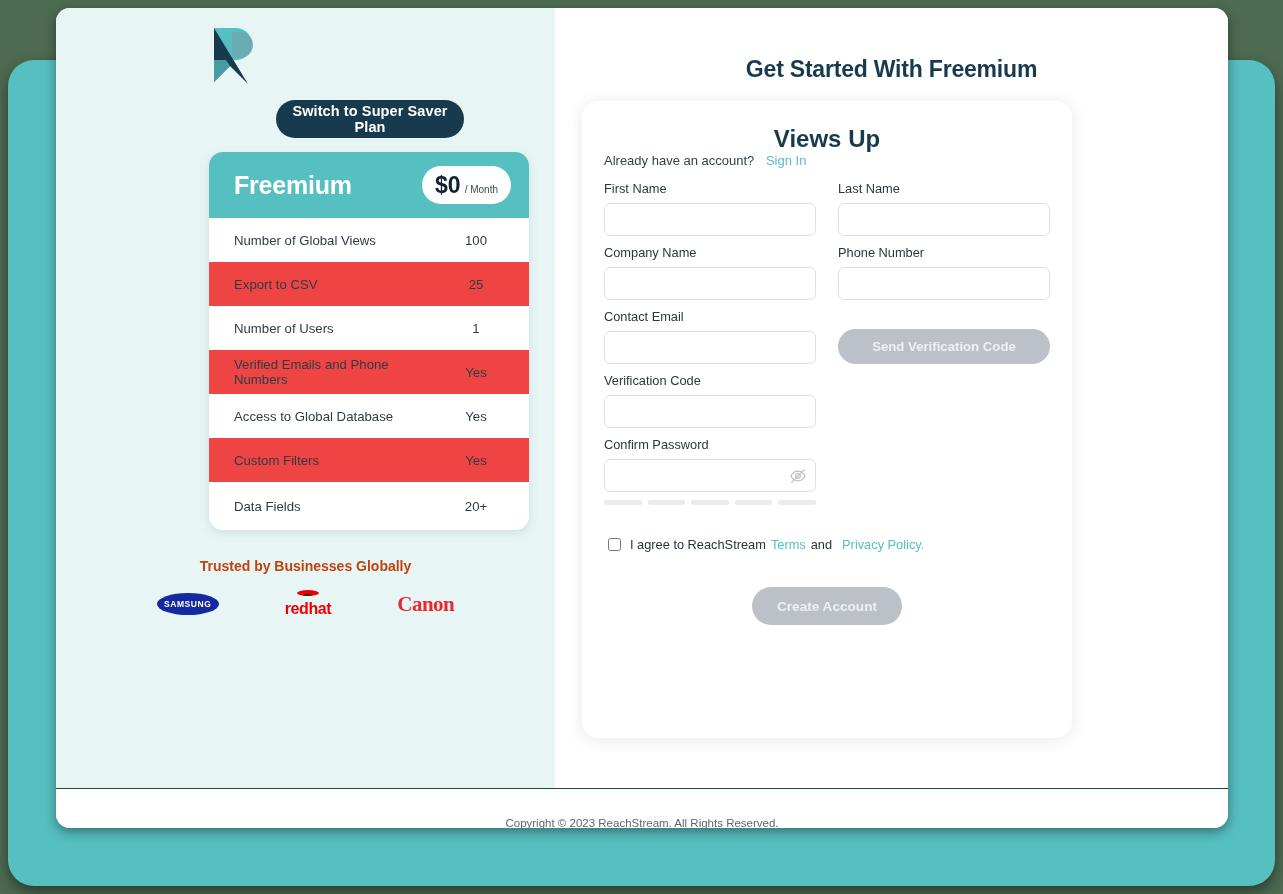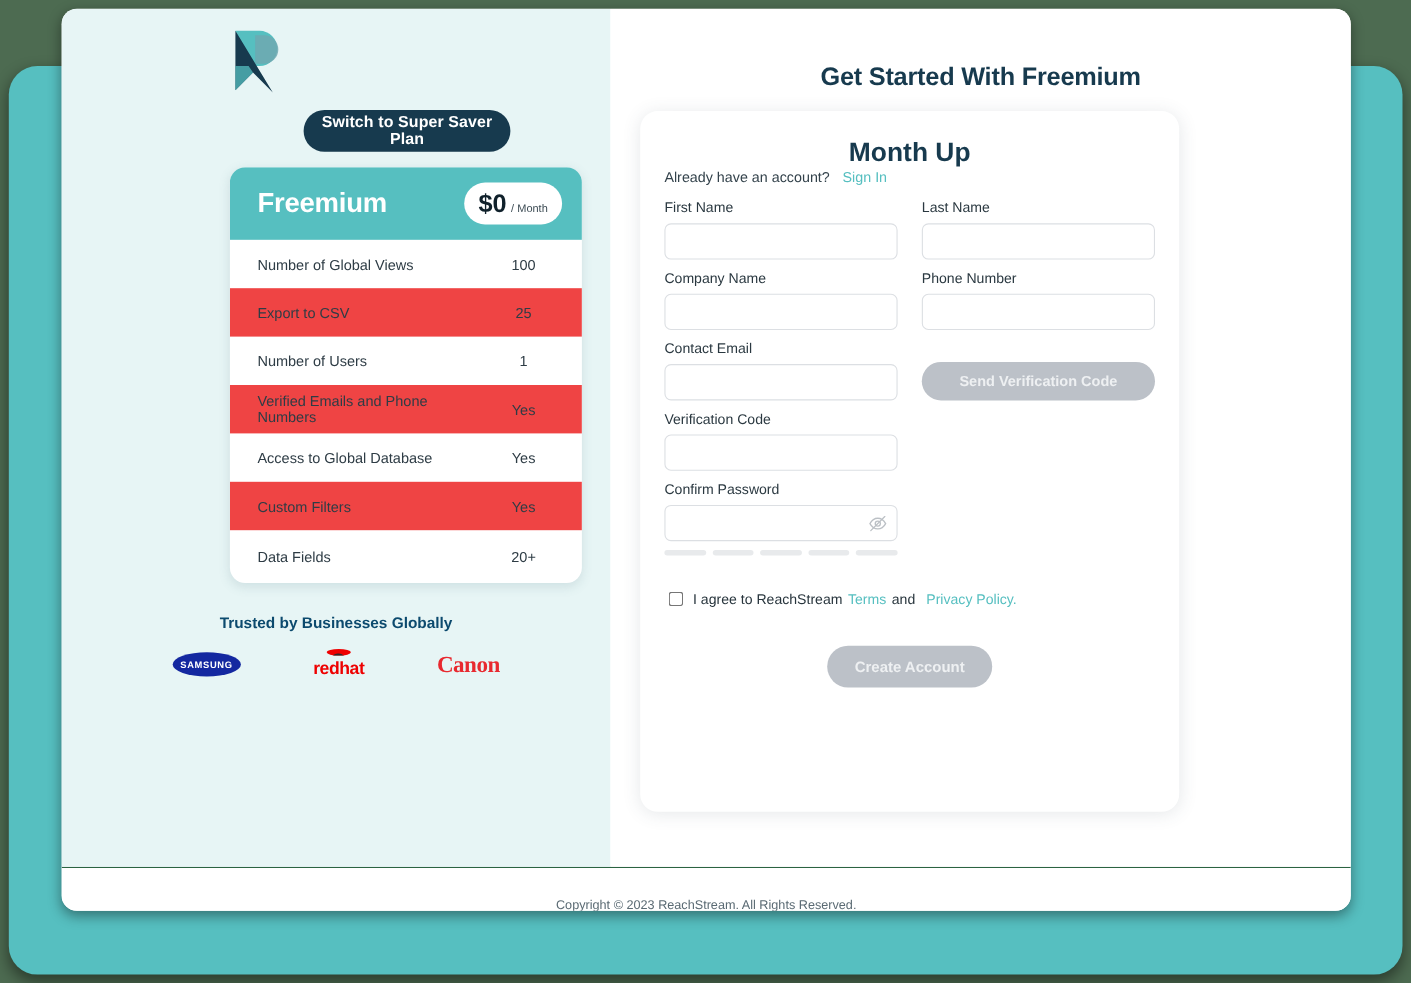--- a/index.html
+++ b/index.html
@@ -148,21 +148,21 @@
   .plan-rows .plan-row:last-child { height: 48px; }
 
   .trusted {
     position: absolute;
     left: 0;
     top: 550px;
     width: 499px;
     text-align: center;
     font-size: 14px;
     font-weight: bold;
-    color: #0c4a6e;
+    color: #c2410c;
   }
   .logos {
     position: absolute;
     left: 0;
     top: 582px;
     width: 499px;
     display: flex;
     justify-content: center;
     align-items: center;
     gap: 66px;
@@ -431,21 +431,21 @@
           </div>
         </div>
       </div>
 
       <div class="right-panel">
 
         <h1 class="page-title">Get Started With Freemium</h1>
 
         <div class="signup-card">
 
-          <h2 class="signup-title">Month Up</h2>
+          <h2 class="signup-title">Views Up</h2>
 
           <div class="have-acct">
             <span>Already have an account?</span>
             <a href="#">Sign In</a>
           </div>
 
           <div class="form-grid">
 
             <div class="fld">
               <label>First Name</label>

